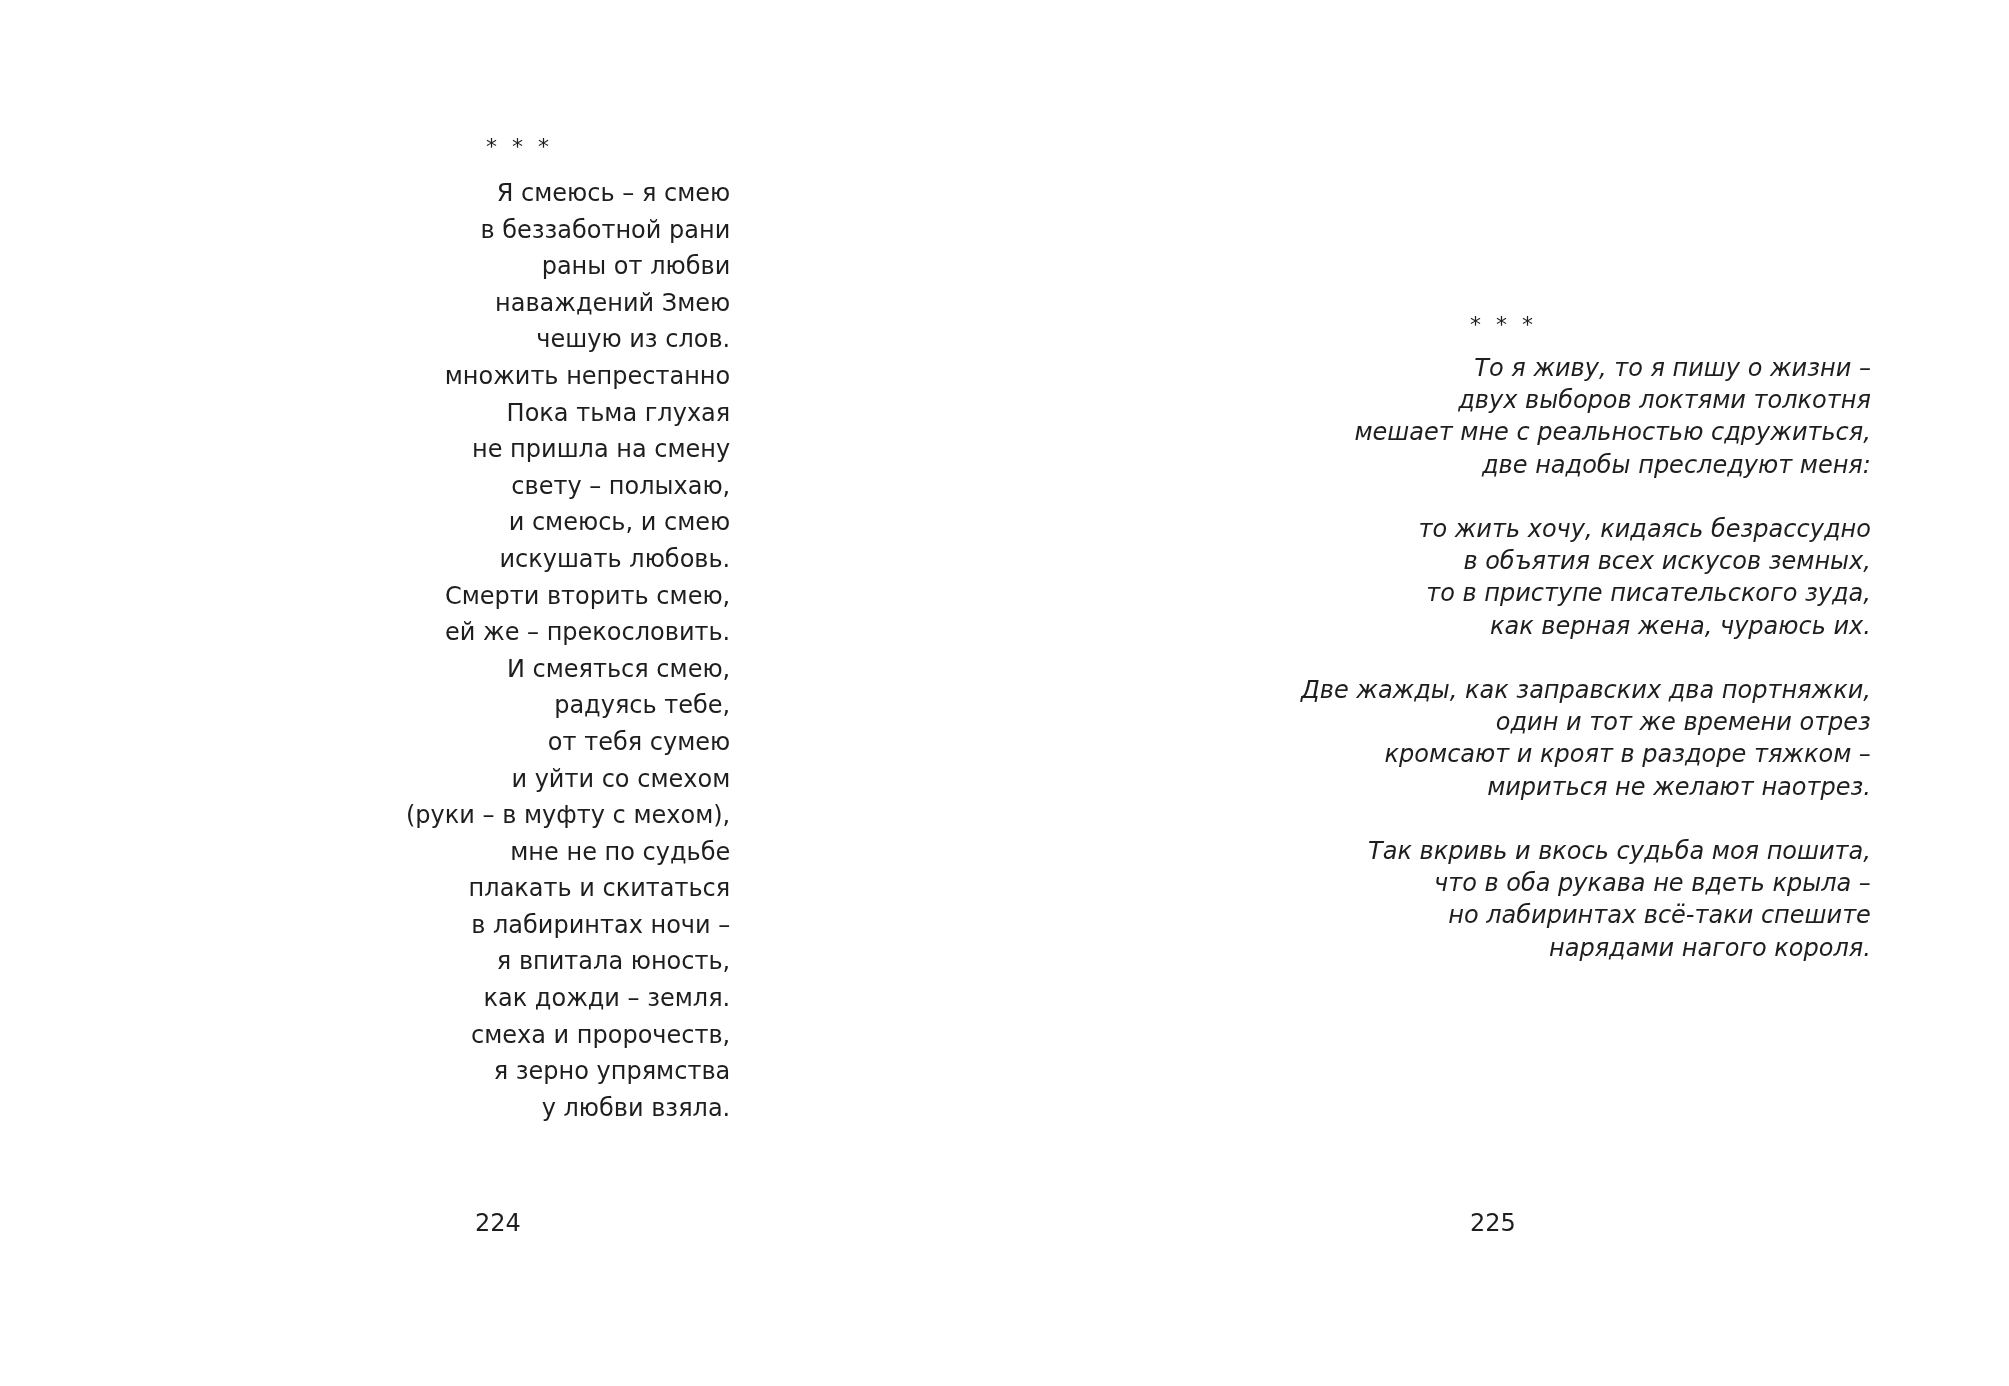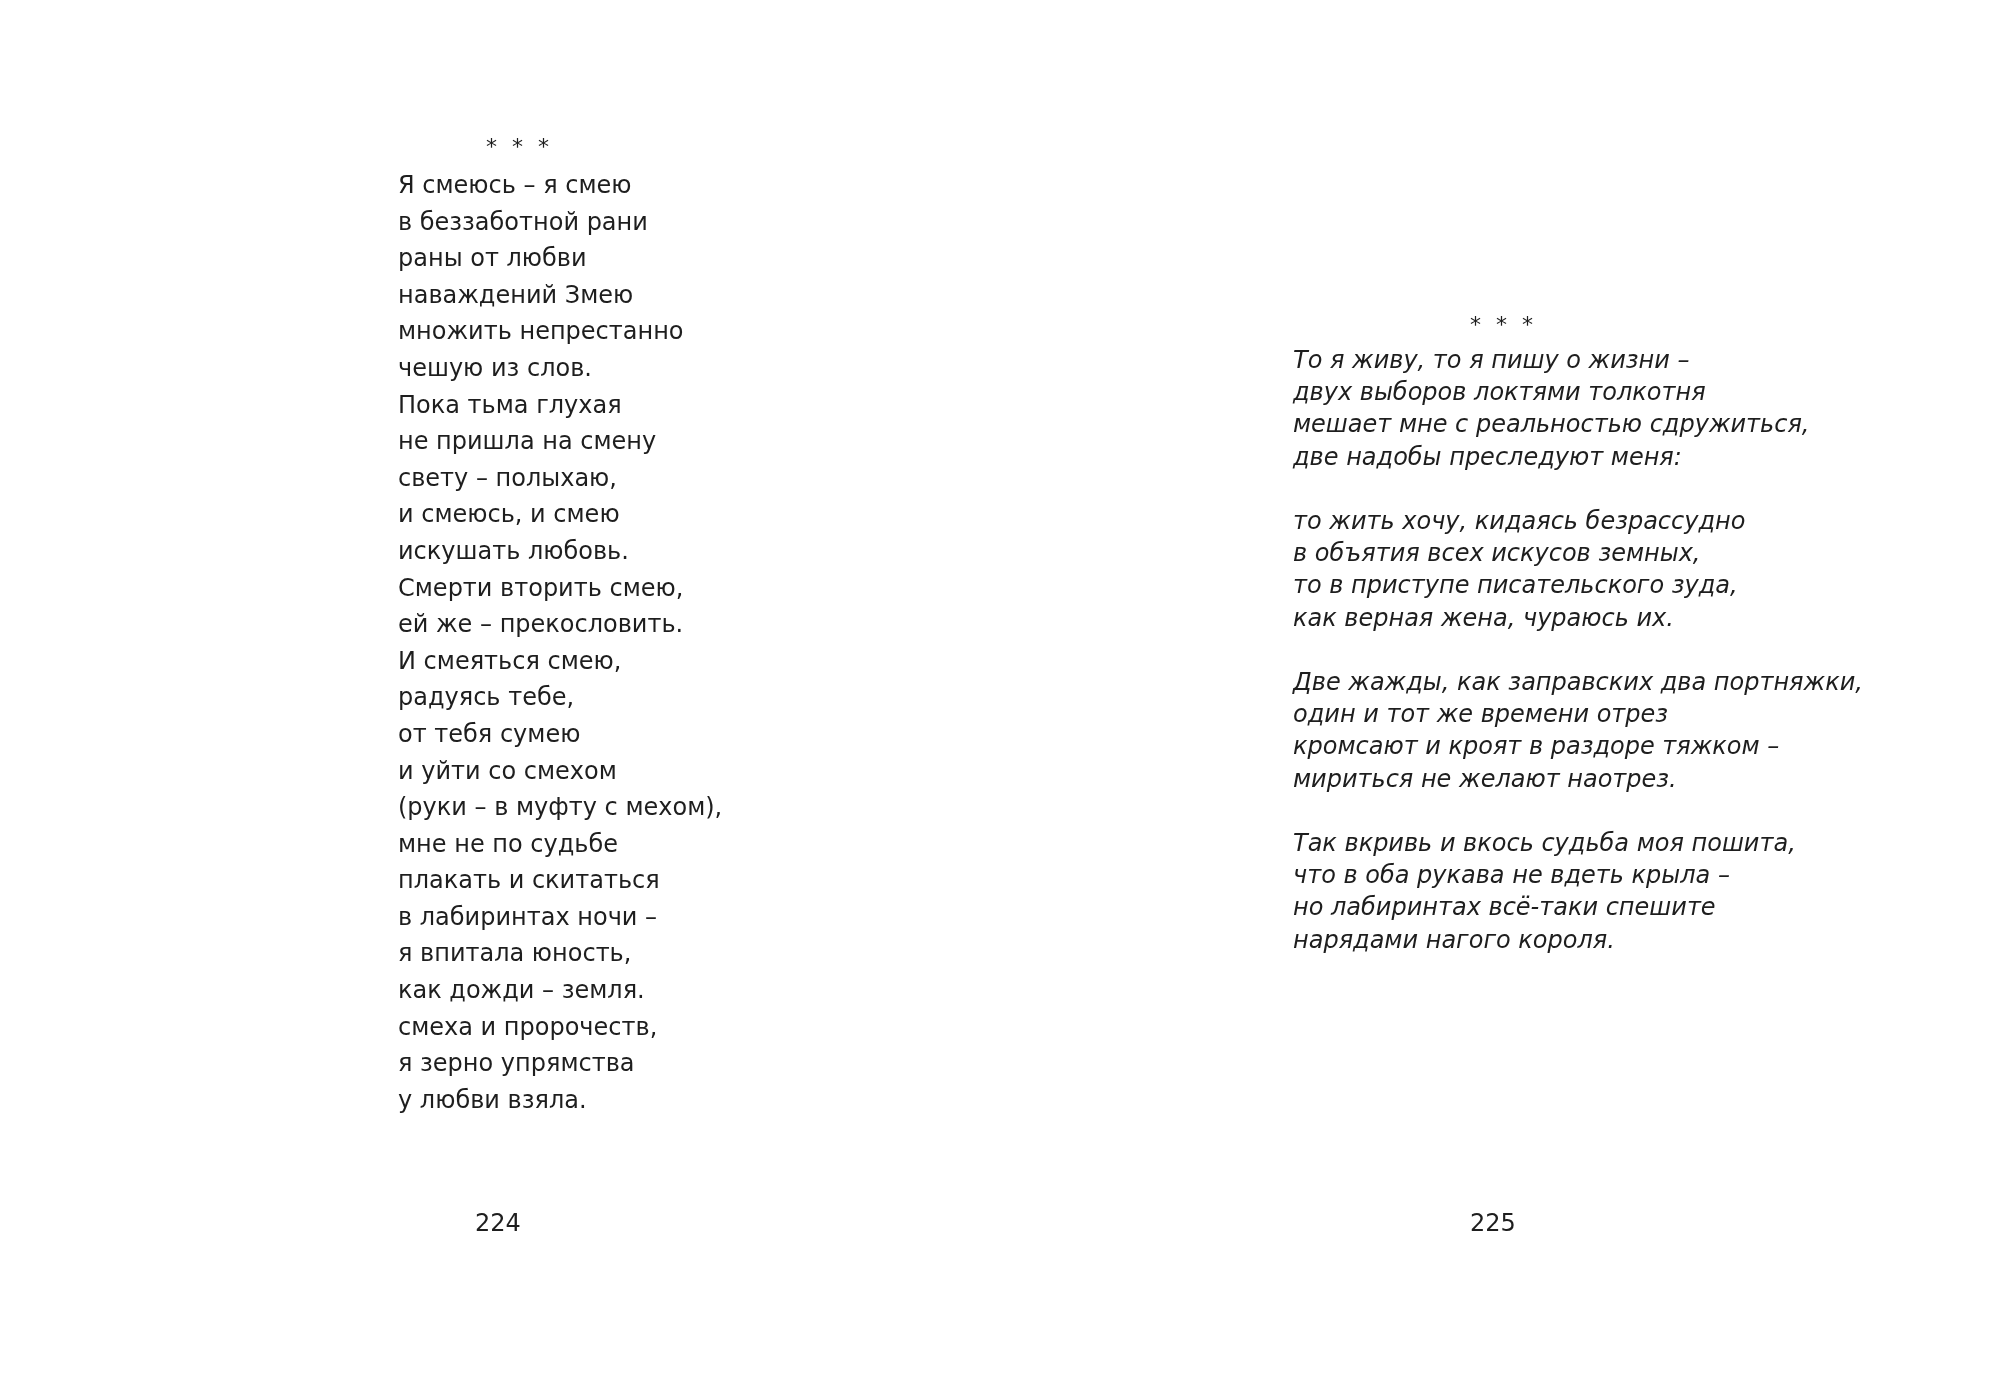--- a/index.html
+++ b/index.html
@@ -25,24 +25,25 @@
 
     .asterisks {
       position: absolute;
       font-size: 22px;
       letter-spacing: 4px;
       line-height: 22px;
       white-space: nowrap;
     }
     .poem {
       position: absolute;
-      margin: 0;
+      margin: 8px;
       padding: 0;
       list-style: none;
       white-space: nowrap;
+      text-align: right;
     }
     .poem .line {
       display: block;
       margin: 0;
     }
     .poem .blank { display: block; }
 
     
     .page-left .asterisks { left: 486px; top: 136px; }
     .page-left .poem {
@@ -75,22 +76,22 @@
 </head>
 <body>
 
 <div class="page page-left">
   <div class="asterisks">* * *</div>
   <div class="poem">
     <span class="line">Я смеюсь – я смею</span>
     <span class="line">в беззаботной рани</span>
     <span class="line">раны от любви</span>
     <span class="line">наваждений Змею</span>
+    <span class="line">чешую из слов.</span>
     <span class="line">множить непрестанно</span>
-    <span class="line">чешую из слов.</span>
     <span class="line">Пока тьма глухая</span>
     <span class="line">не пришла на смену</span>
     <span class="line">свету – полыхаю,</span>
     <span class="line">и смеюсь, и смею</span>
     <span class="line">искушать любовь.</span>
     <span class="line">Смерти вторить смею,</span>
     <span class="line">ей же – прекословить.</span>
     <span class="line">И смеяться смею,</span>
     <span class="line">радуясь тебе,</span>
     <span class="line">от тебя сумею</span>

